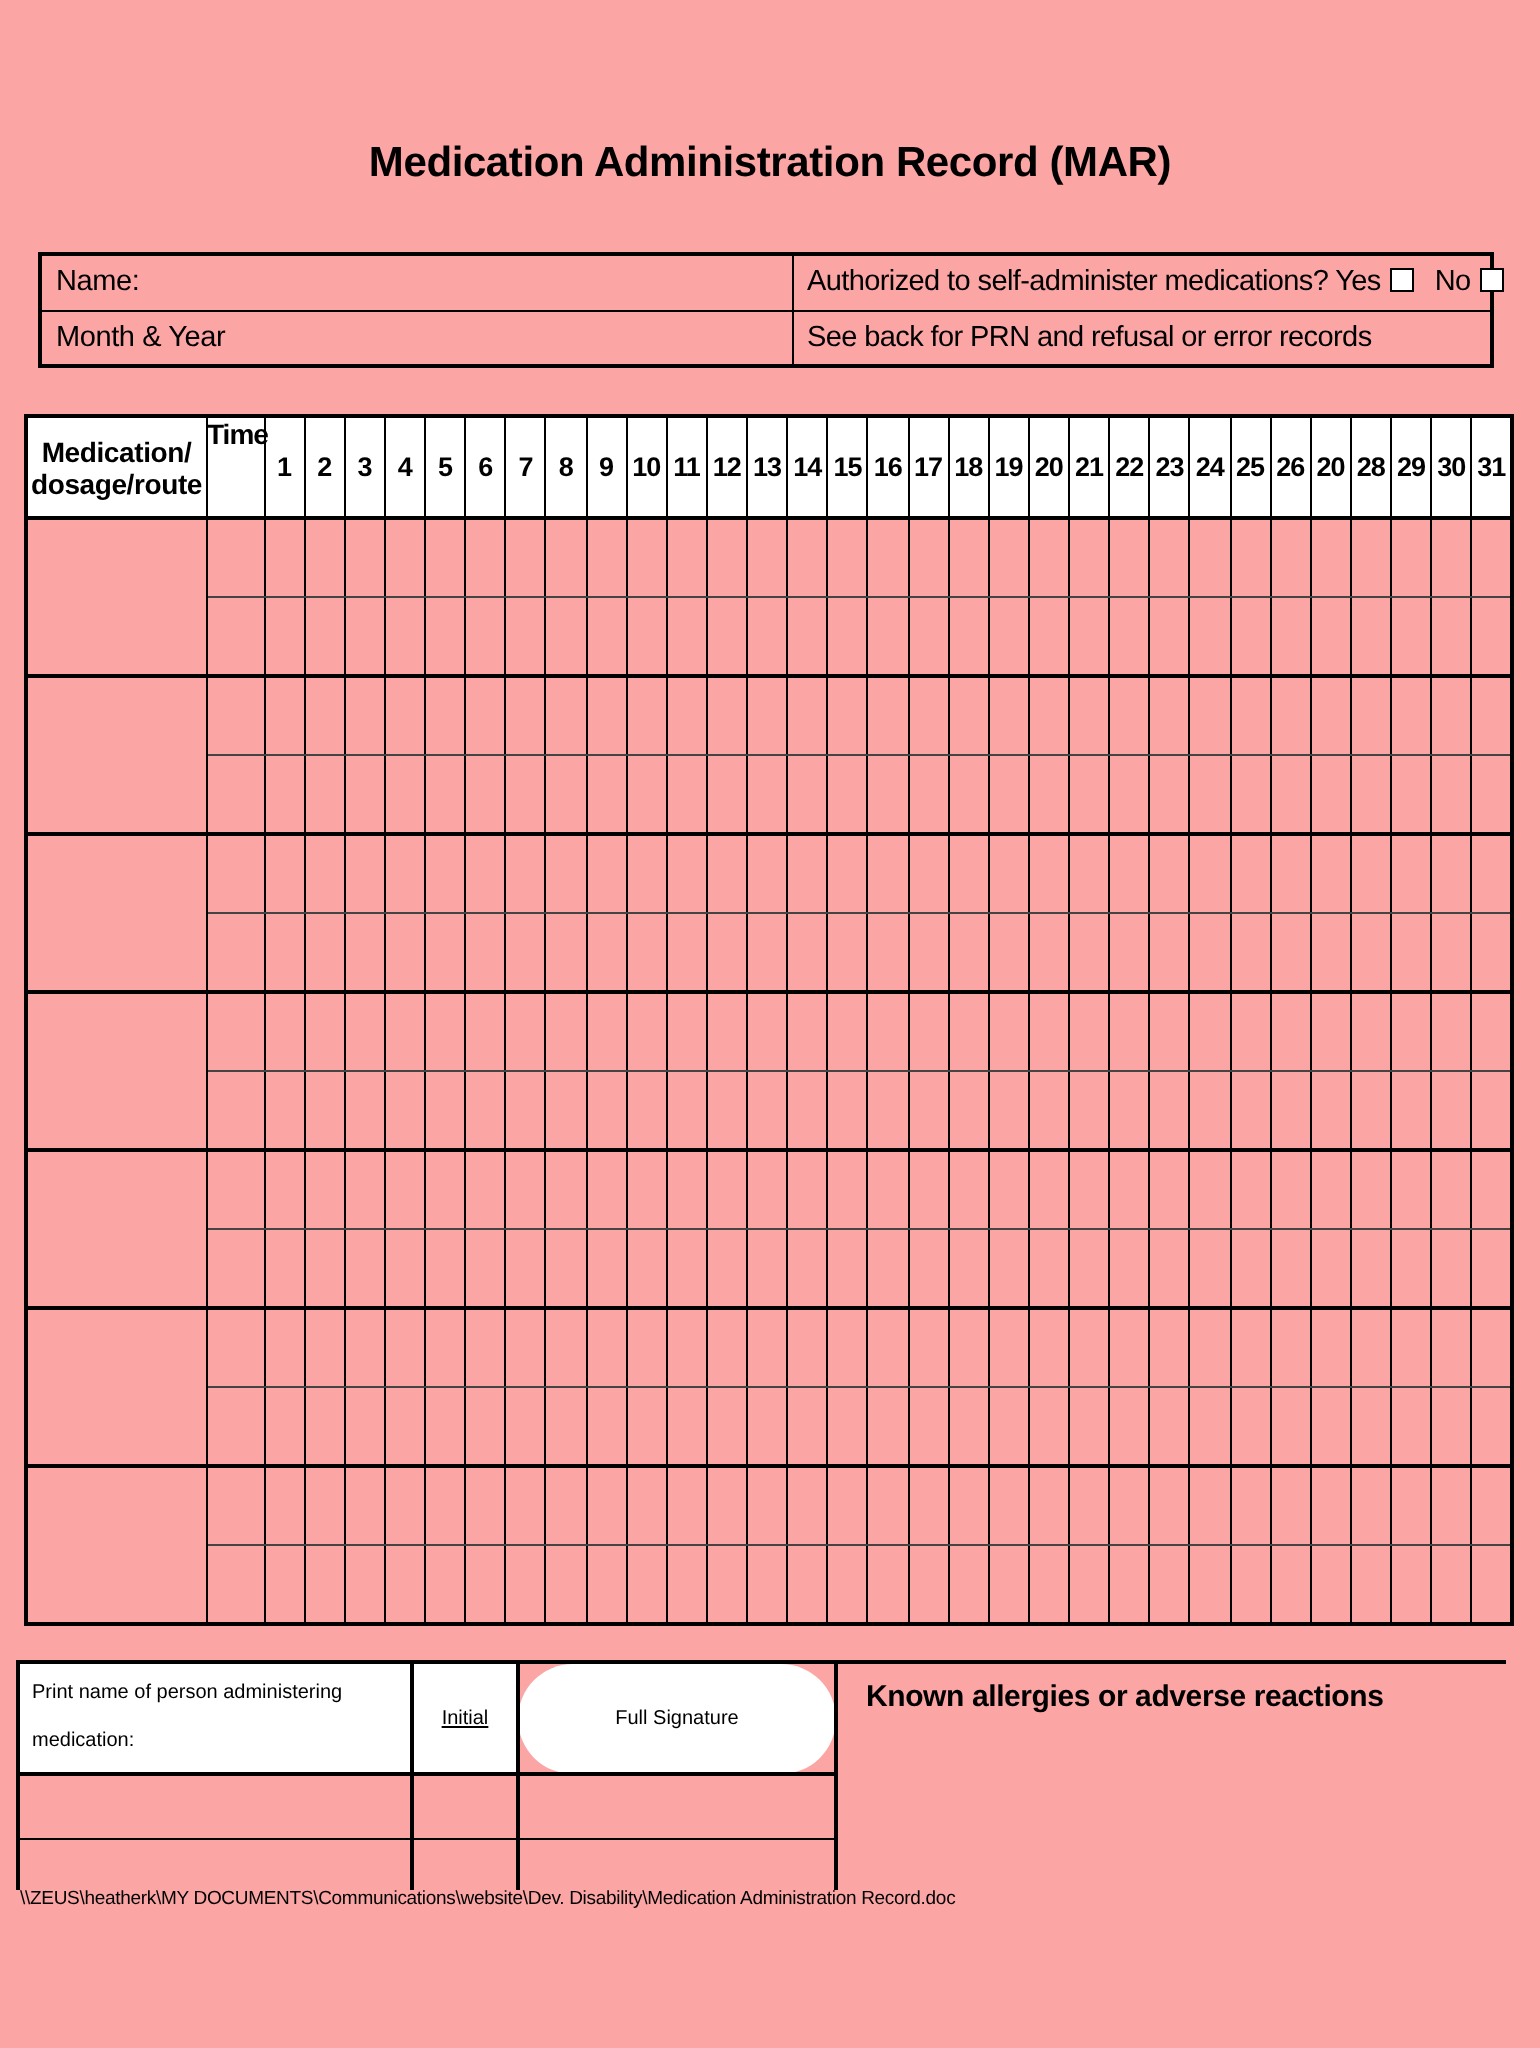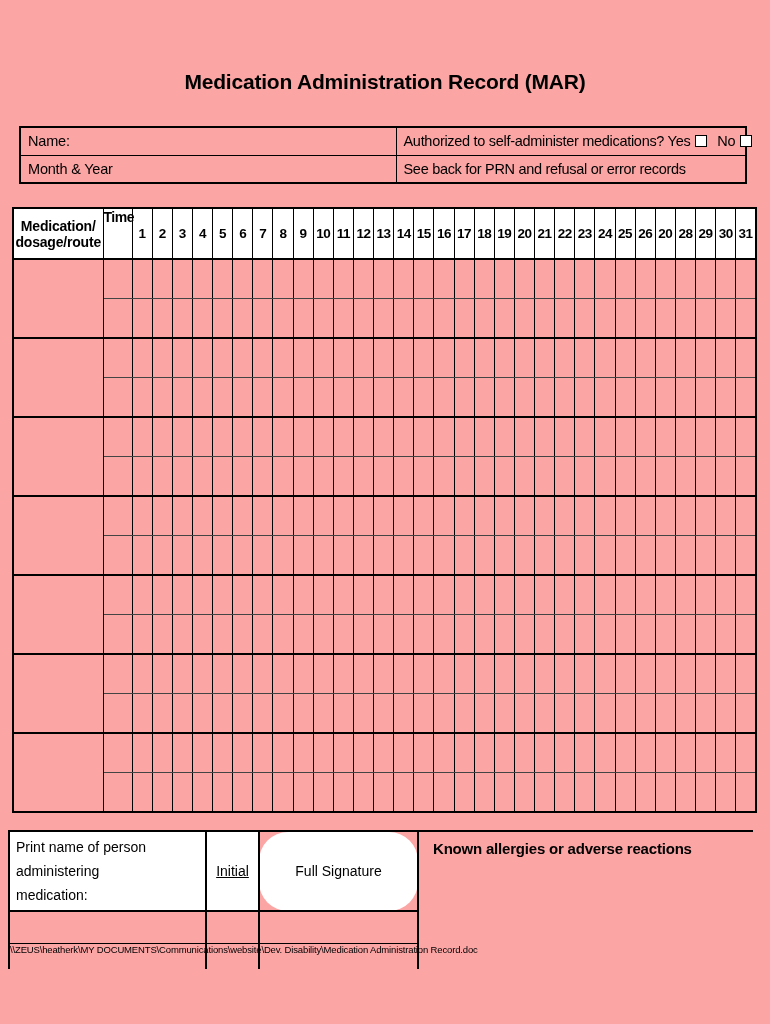--- a/index.html
+++ b/index.html
@@ -57,21 +57,21 @@
 
   
   .bottom-section {
     position:absolute; top:830px; left:8px; width:745px; height:114px;
     border-top:2px solid #000;
   }
   .sign-table {
     width:411px; border-collapse:collapse; table-layout:fixed;
   }
   .sign-table th {
-    border:2px solid #000; border-top:none; font-weight:normal; font-size:14px;
+    border:2px solid #000; border-top:none; font-weight:normal; font-size:10px;
     background:#fff;
   }
   .sign-table thead tr { height:53px; }
   .pn-h { width:197px; text-align:left; vertical-align:top; padding:3px 6px; line-height:24px; }
   .init-h { width:53px; text-align:center; vertical-align:middle;text-decoration:underline; }
   .sig-h { text-align:center; vertical-align:middle;border-radius:29px; }
   .sign-table tbody td {
     border:2px solid #000; border-top-width:1px; border-bottom-width:1px;
   }
   .sign-table tbody tr:nth-child(1) { height:32px; }

